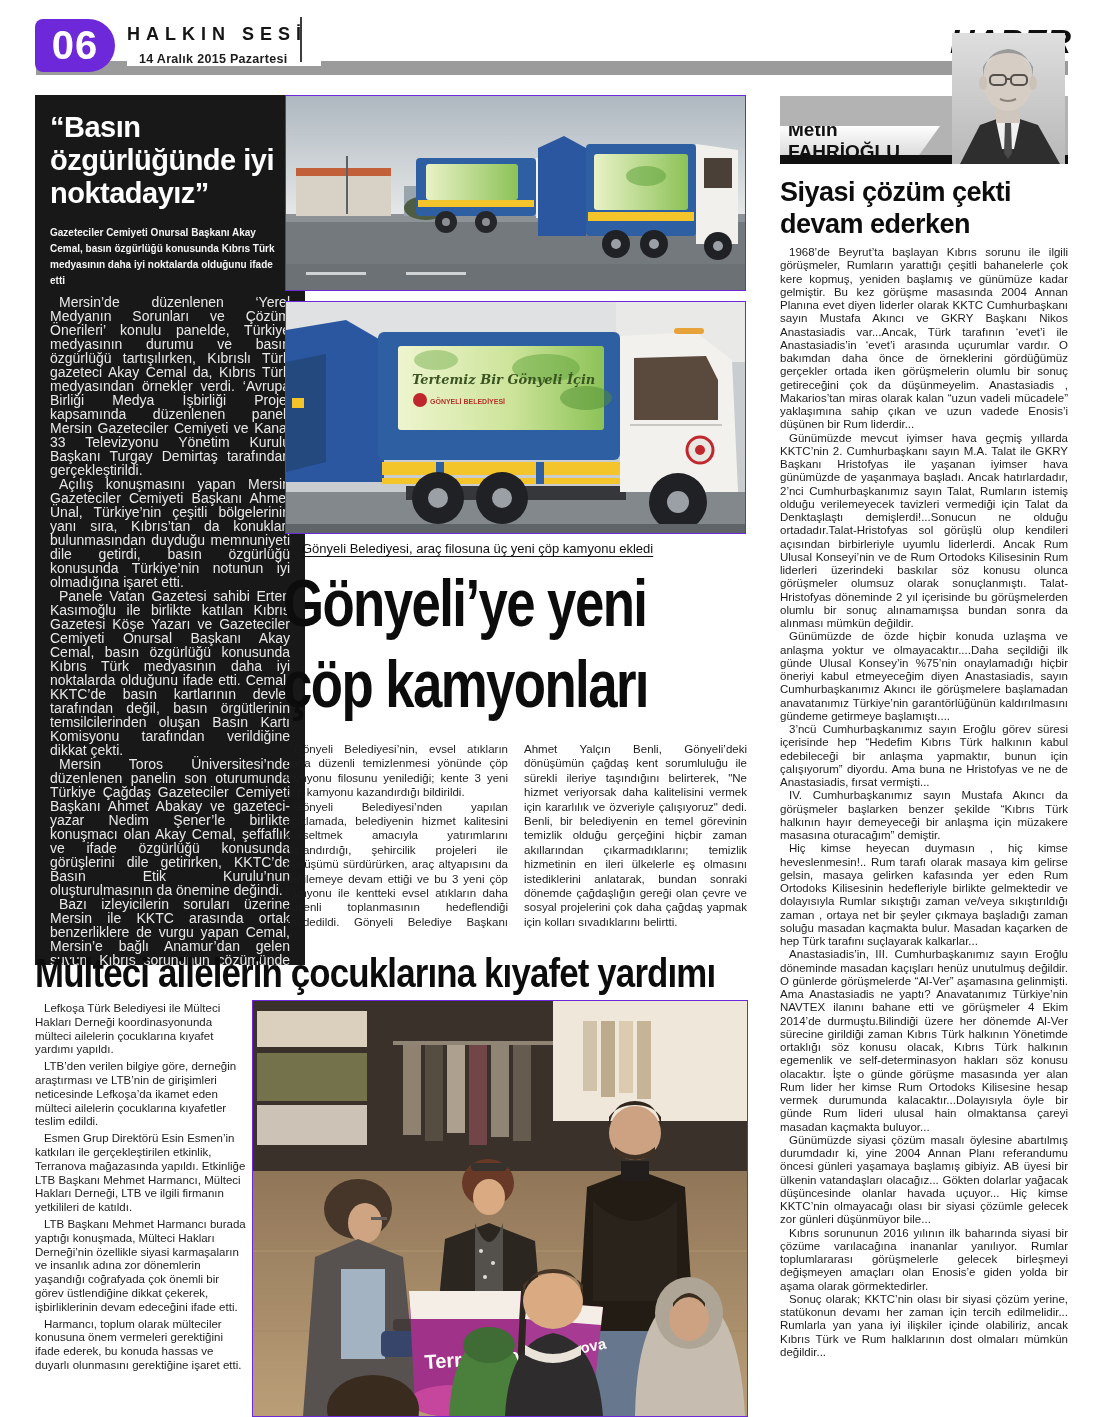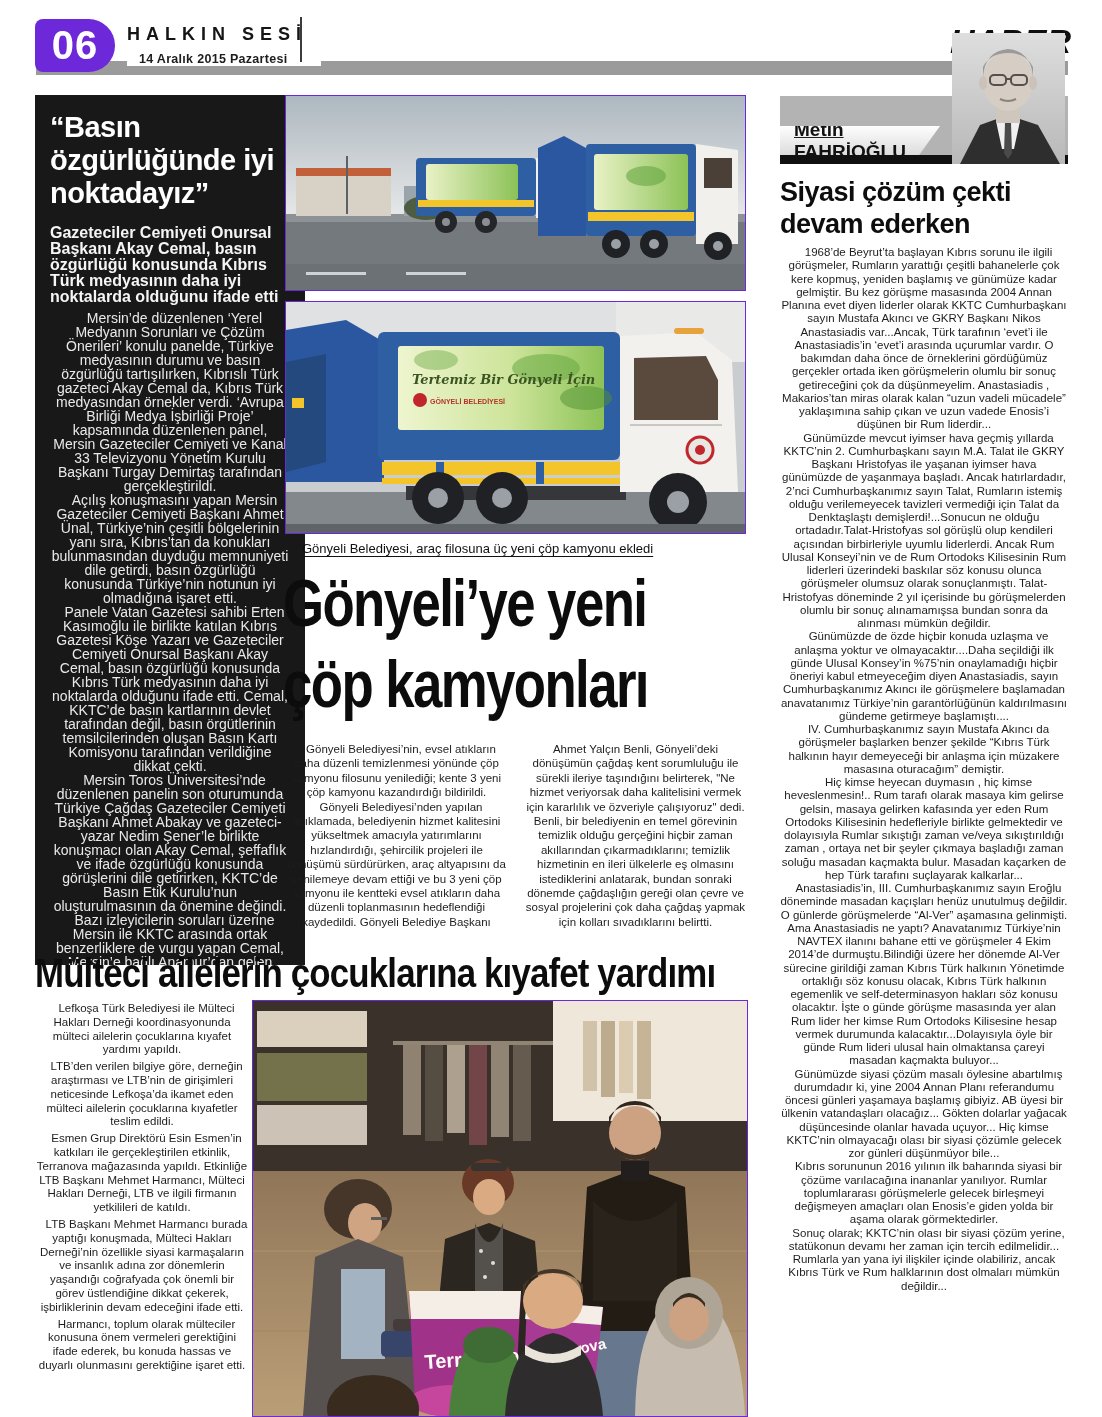--- a/index.html
+++ b/index.html
@@ -13,41 +13,41 @@
   .masthead{position:absolute;left:127px;top:24px;background:#fff;padding-right:14px;}
   .paper-name{font-size:18px;font-weight:700;letter-spacing:6px;color:#151515;}
   .paper-date{font-size:12.5px;font-weight:700;margin-top:7px;letter-spacing:0.3px;margin-left:12px;}
   .masthead-rule{position:absolute;left:300px;top:17px;width:2px;height:45px;background:#3c3c3c;}
   .section-label{position:absolute;right:31px;top:22px;font-size:34px;font-weight:900;
                  font-style:italic;letter-spacing:0px;color:#0e0e0e;}
   
   .black-box{position:absolute;left:35px;top:95px;width:270px;height:870px;background:#181818;
              color:#f2f2f2;padding:16px 15px;box-sizing:border-box;overflow:hidden;}
   .bb-headline{font-size:29px;line-height:33px;font-weight:700;letter-spacing:-0.5px;color:#fff;}
-  .bb-subhead{margin-top:15px;font-size:16px;line-height:16px;font-weight:700;color:#f5f5f5;}
+  .bb-subhead{margin-top:15px;font-size:10px;line-height:16px;font-weight:700;color:#f5f5f5;}
   .bb-body{margin-top:6px;font-size:14px;line-height:14px;text-align:justify;color:#e9e9e9;}
   .bb-body p{margin:0;text-indent:9px;}
   
-  .article p{margin:0;text-indent:9px;text-align:center;}
+  .article p{margin:0;text-indent:9px;}
   
   .photo{position:absolute;border:1px solid #6d28d9;box-sizing:border-box;overflow:hidden;background:#ddd;}
   .photo svg{display:block;}
   .kicker{position:absolute;left:287px;top:541px;width:460px;font-size:13px;color:#111;
           text-decoration:underline;text-underline-offset:3px;margin-left:15px;}
   .big-headline{position:absolute;left:283px;top:563px;width:580px;font-size:66px;line-height:81px;
                 font-weight:800;letter-spacing:-2px;color:#0c0c0c;transform:scaleX(0.80);
                 transform-origin:left top;white-space:nowrap;}
   .truck-cols{position:absolute;left:285px;top:742px;width:462px;height:222px;column-count:2;
               column-gap:16px;font-size:11.5px;line-height:14.4px;text-align:justify;overflow:hidden;}
   
   .author-band{position:absolute;left:780px;top:96px;width:288px;height:59px;background:#b3b3b3;}
   .author-ribbon{position:absolute;left:780px;top:126px;width:160px;height:29px;z-index:3;
                  background:linear-gradient(#fefefe,#dcdcdc);
                  clip-path:polygon(0 0,100% 0,87% 100%,0 100%);
-                 display:flex;align-items:center;padding-left:14px;box-sizing:border-box;text-decoration:underline;}
+                 display:flex;align-items:center;padding-left:8px;box-sizing:border-box;}
   .author-ribbon span{font-size:19px;font-weight:700;color:#111;}
   .author-blackbar{position:absolute;left:780px;top:155px;width:288px;height:9px;background:#101010;z-index:1;}
   .portrait{position:absolute;left:952px;top:33px;width:113px;height:131px;z-index:2;overflow:hidden;}
   .op-headline{position:absolute;left:780px;top:176px;width:290px;font-size:27px;line-height:32px;
                font-weight:700;letter-spacing:-0.5px;color:#0d0d0d;}
   .op-body{position:absolute;left:780px;top:246px;width:288px;height:1168px;font-size:11.5px;
            line-height:13.25px;text-align:justify;overflow:hidden;}
   
   .refugee-headline{position:absolute;left:35px;top:950px;width:800px;font-size:41px;font-weight:800;
                     letter-spacing:-1px;color:#0c0c0c;transform:scaleX(0.85);transform-origin:left top;
@@ -232,20 +232,21 @@
     </svg>
   </div>
   <div class="op-headline">
     <div>Siyasi çözüm çekti</div>
     <div>devam ederken</div>
   </div>
   <div class="op-body article">
     <p>1968’de  Beyrut’ta başlayan Kıbrıs sorunu ile ilgili görüşmeler, Rumların yarattığı çeşitli bahanelerle  çok kere kopmuş, yeniden başlamış ve  günümüze kadar gelmiştir. Bu kez görüşme masasında   2004 Annan Planına evet  diyen  liderler olarak KKTC Cumhurbaşkanı sayın Mustafa Akıncı ve GKRY Başkanı Nikos Anastasiadis var...Ancak, Türk tarafının ‘evet’i ile Anastasiadis’in ‘evet’i arasında uçurumlar vardır. O bakımdan daha önce de örneklerini gördüğümüz gerçekler ortada iken görüşmelerin olumlu bir sonuç getireceğini çok da düşünmeyelim. Anastasiadis , Makarios’tan miras olarak kalan “uzun vadeli mücadele” yaklaşımına  sahip  çıkan ve  uzun vadede  Enosis’i düşünen  bir Rum liderdir...</p>
     <p>Günümüzde mevcut iyimser hava   geçmiş yıllarda KKTC’nin 2. Cumhurbaşkanı sayın M.A. Talat ile GKRY Başkanı  Hristofyas ile yaşanan iyimser hava  günümüzde de yaşanmaya başladı. Ancak   hatırlardadır, 2’nci Cumhurbaşkanımız sayın Talat, Rumların istemiş olduğu verilemeyecek tavizleri vermediği için Talat da Denktaşlaştı demişlerdi!...Sonucun ne olduğu ortadadır.Talat-Hristofyas  sol görüşlü olup kendileri açısından birbirleriyle  uyumlu liderlerdi. Ancak Rum Ulusal Konseyi’nin ve de Rum Ortodoks Kilisesinin Rum liderleri üzerindeki baskılar söz konusu olunca görüşmeler olumsuz olarak sonuçlanmıştı.   Talat-Hristofyas döneminde 2 yıl içerisinde bu görüşmelerden olumlu bir sonuç alınamamışsa bundan sonra da alınması mümkün değildir.</p>
     <p>Günümüzde de  özde  hiçbir konuda  uzlaşma ve anlaşma yoktur ve olmayacaktır....Daha seçildiği ilk günde Ulusal Konsey’in %75’nin  onaylamadığı hiçbir öneriyi kabul etmeyeceğim diyen  Anastasiadis, sayın Cumhurbaşkanımız Akıncı ile  görüşmelere başlamadan anavatanımız Türkiye’nin garantörlüğünün kaldırılmasını gündeme getirmeye başlamıştı....</p>
+    <p>3’ncü Cumhurbaşkanımız sayın Eroğlu görev süresi içerisinde hep “Hedefim  Kıbrıs Türk halkının kabul edebileceği bir anlaşma yapmaktır, bunun için çalışıyorum” diyordu. Ama buna ne Hristofyas ve ne de Anastasiadis,  fırsat vermişti...</p>
     <p>IV. Cumhurbaşkanımız  sayın Mustafa Akıncı da görüşmeler başlarken benzer şekilde “Kıbrıs Türk halkının hayır demeyeceği bir anlaşma için müzakere masasına oturacağım”  demiştir.</p>
     <p>Hiç kimse heyecan duymasın , hiç kimse heveslenmesin!.. Rum tarafı olarak masaya kim gelirse gelsin, masaya gelirken kafasında yer eden Rum Ortodoks Kilisesinin hedefleriyle birlikte gelmektedir ve dolayısıyla Rumlar sıkıştığı zaman ve/veya sıkıştırıldığı zaman , ortaya net bir şeyler çıkmaya başladığı zaman soluğu masadan kaçmakta bulur. Masadan kaçarken de hep Türk tarafını suçlayarak kalkarlar...</p>
     <p>Anastasiadis’in, III. Cumhurbaşkanımız sayın Eroğlu döneminde masadan kaçışları henüz unutulmuş değildir. O günlerde görüşmelerde “Al-Ver” aşamasına gelinmişti. Ama Anastasiadis ne yaptı? Anavatanımız Türkiye’nin NAVTEX ilanını bahane etti ve görüşmeler 4 Ekim 2014’de durmuştu.Bilindiği üzere her dönemde  Al-Ver sürecine girildiği zaman  Kıbrıs Türk halkının Yönetimde ortaklığı söz konusu olacak, Kıbrıs Türk halkının egemenlik ve self-determinasyon hakları söz konusu olacaktır. İşte o günde görüşme masasında yer  alan Rum lider her kimse  Rum Ortodoks Kilisesine hesap vermek durumunda kalacaktır...Dolayısıyla öyle bir günde Rum lideri ulusal hain olmaktansa çareyi masadan kaçmakta buluyor...</p>
     <p>Günümüzde siyasi çözüm masalı  öylesine  abartılmış durumdadır ki, yine 2004 Annan Planı  referandumu öncesi günleri  yaşamaya başlamış  gibiyiz.  AB üyesi bir ülkenin vatandaşları olacağız... Gökten dolarlar yağacak düşüncesinde olanlar havada uçuyor... Hiç kimse KKTC’nin olmayacağı  olası bir siyasi  çözümle gelecek zor günleri düşünmüyor bile...</p>
     <p>Kıbrıs sorununun 2016 yılının  ilk  baharında siyasi bir çözüme   varılacağına inananlar   yanılıyor. Rumlar toplumlararası    görüşmelerle gelecek  birleşmeyi değişmeyen  amaçları olan  Enosis’e giden yolda   bir aşama olarak görmektedirler.</p>
     <p>Sonuç olarak;  KKTC’nin olası bir  siyasi çözüm yerine, statükonun  devamı  her zaman  için tercih edilmelidir... Rumlarla yan yana iyi ilişkiler içinde olabiliriz, ancak  Kıbrıs Türk ve Rum halklarının dost olmaları mümkün değildir...</p>
   </div>
 
   <div class="refugee-headline">Mülteci ailelerin çocuklarına kıyafet yardımı</div>
   <div class="refugee-body article">

